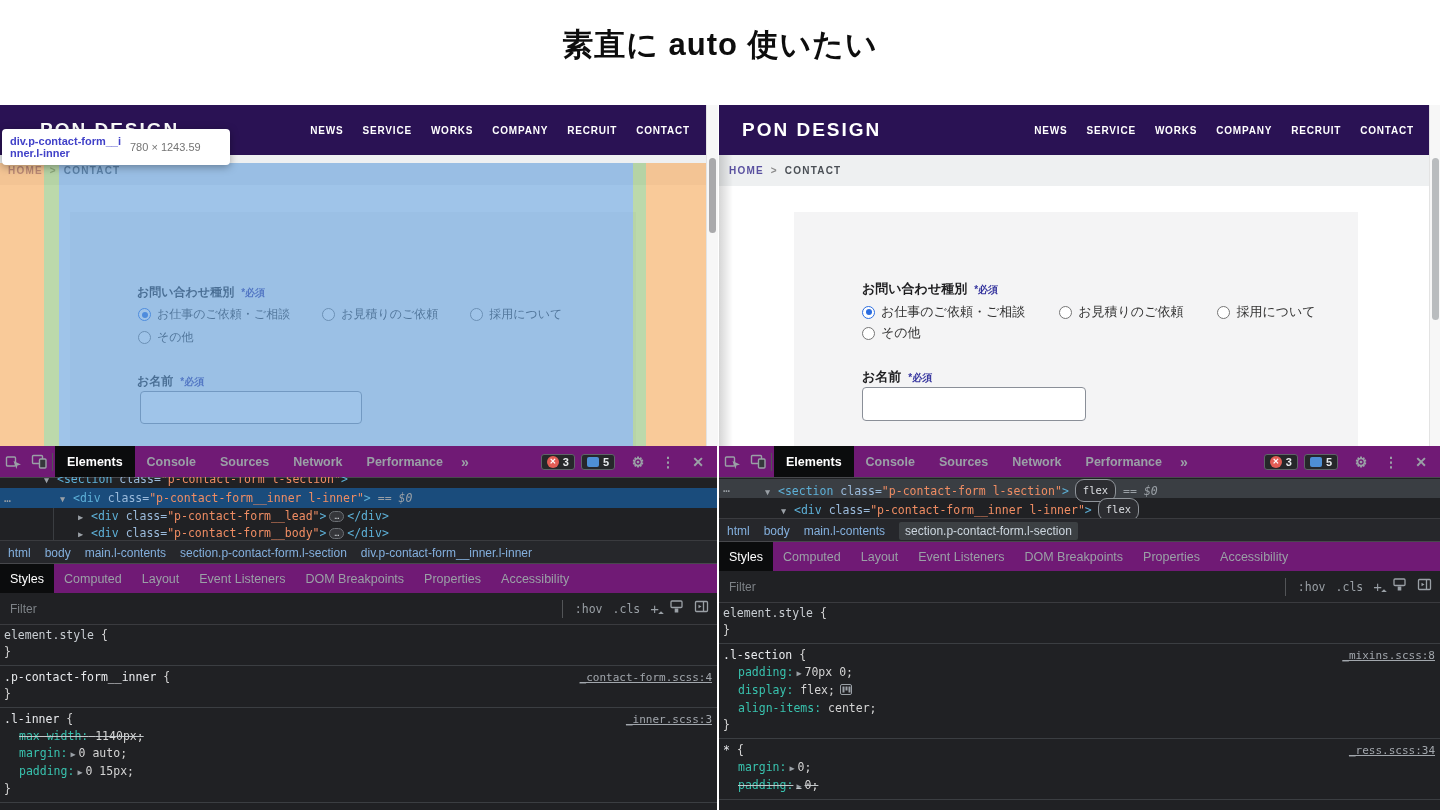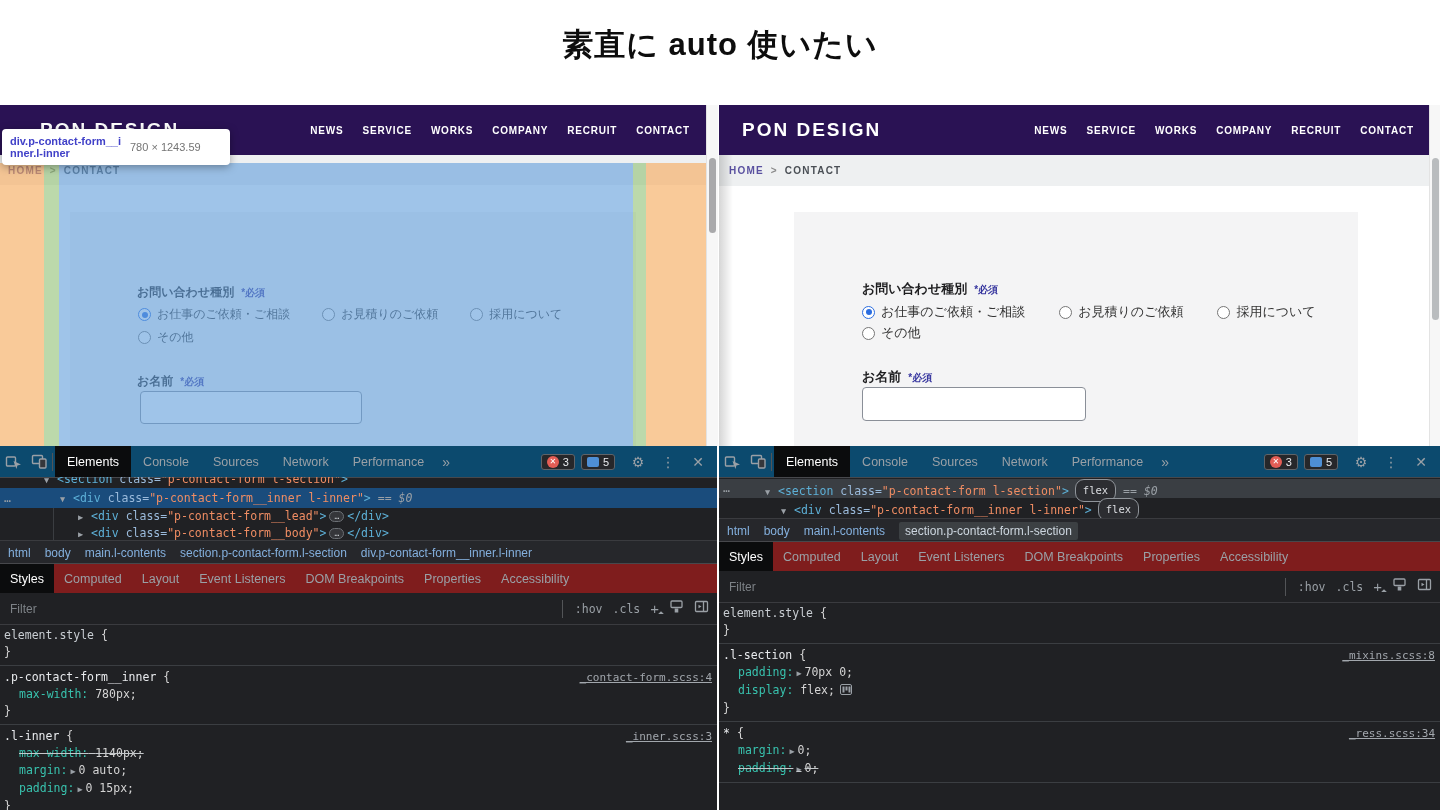--- a/index.html
+++ b/index.html
@@ -47,22 +47,22 @@
           box-shadow:0 2px 8px rgba(0,0,0,.35);z-index:9;display:flex;align-items:center;padding:2px 8px;box-sizing:border-box;}
   .el-tip .sel{width:112px;font-size:11px;font-weight:700;color:#4141c8;line-height:12px;word-break:break-all;}
   .el-tip .dims{margin-left:8px;font-size:11px;color:#747474;white-space:nowrap;}
 
   .win-shadow{position:absolute;top:155px;width:14px;height:291px;
               background:linear-gradient(to right,rgba(0,0,0,.16),rgba(0,0,0,0));pointer-events:none;}
 
   
   .dt{position:absolute;top:446px;height:364px;background:#202124;overflow:hidden;
       font-family:"Liberation Sans",sans-serif;}
-  .dt-toolbar{position:absolute;left:0;top:0;right:0;height:31px;background:#0c4a6e;border-bottom:1px solid #47484c;
-              display:flex;align-items:center;}
+  .dt-toolbar{position:absolute;left:0;top:0;right:0;height:31px;background:#701a75;border-bottom:1px solid #47484c;
+              display:flex;align-items:center;font-weight:bold;}
   .dt-icon{color:#9aa0a6;display:inline-flex;align-items:center;justify-content:center;width:26px;height:26px;cursor:pointer;flex:0 0 auto;}
   .dt-vsep{width:1px;height:18px;background:#525457;margin:0 2px 0 0;flex:0 0 auto;}
   .dt-tab{padding:0 12px;height:31px;display:flex;align-items:center;color:#9aa0a6;font-size:12.5px;cursor:pointer;white-space:nowrap;}
   .dt-tab.sel{background:#0b0c0d;color:#fff;}
   .more-tabs{color:#9aa0a6;font-size:14px;padding:0 6px;cursor:pointer;}
   .badge-group{display:flex;gap:6px;margin-left:auto;align-items:center;}
   .count-pill{display:flex;align-items:center;gap:4px;border:1px solid #5f6368;border-radius:3px;
               padding:1px 5px;color:#e8eaed;font-size:11px;background:#26272a;cursor:pointer;}
   .err-ico{width:12px;height:12px;border-radius:50%;background:#e35d55;color:#fff;font-size:8px;line-height:12px;text-align:center;display:inline-block;}
   .msg-ico{width:12px;height:10px;border-radius:2px;background:#4e8fd5;display:inline-block;}
@@ -89,21 +89,21 @@
               color:#dcdee2;font-size:10.5px;line-height:13px;padding:4px 7px;margin-left:6px;vertical-align:1px;cursor:pointer;}
   .guide{position:absolute;width:1px;background:#3a3d41;}
 
   
   .dt-crumbs{position:absolute;left:0;right:0;height:23px;background:#26272b;border-top:1px solid #3a3b3f;
              display:flex;align-items:center;gap:14px;padding-left:8px;font-size:12px;}
   .dt-crumbs span{color:#84b0de;cursor:pointer;white-space:nowrap;}
   .dt-crumbs .last-pill{background:#3c4043;color:#cdd6df;padding:2px 6px;border-radius:2px;}
 
   
-  .sb-tabs{position:absolute;left:0;right:0;height:29px;background:#7f1d1d;border-top:1px solid #47484c;
+  .sb-tabs{position:absolute;left:0;right:0;height:29px;background:#701a75;border-top:1px solid #47484c;
            border-bottom:1px solid #47484c;display:flex;align-items:center;}
   .sb-tab{padding:0 10px;height:29px;display:flex;align-items:center;color:#9aa0a6;font-size:12.5px;cursor:pointer;white-space:nowrap;}
   .sb-tab.sel{background:#0b0c0d;color:#fff;}
   .filter-row{position:absolute;left:0;right:0;height:31px;background:#202124;border-bottom:1px solid #3a3b3f;
               display:flex;align-items:center;padding:0 8px;}
   .filter-input{flex:1;background:transparent;border:none;outline:none;color:#dadce0;font-size:12px;
                 font-family:"Liberation Sans",sans-serif;}
   .filter-input::placeholder{color:#7d8287;}
   .f-ctrl{display:flex;align-items:center;gap:10px;color:#9aa0a6;}
   .f-ctrl .mono{font-family:"DejaVu Sans Mono","Liberation Mono",monospace;font-size:11.5px;cursor:pointer;}
@@ -282,21 +282,20 @@
       </div>
     </div>
 
     <div class="rules" style="top:178px;">
       <div class="rule">
         <div><span class="sel-es">element.style</span> <span class="brace">{</span></div>
         <div><span class="brace">}</span></div>
       </div>
       <div class="rule">
         <div><a class="srclink">_contact-form.scss:4</a><span class="sel-c">.p-contact-form__inner</span> <span class="brace">{</span></div>
-        <div class="pline"><span class="pname">max-width:</span> <span class="pval">780px;</span></div>
         <div><span class="brace">}</span></div>
       </div>
       <div class="rule">
         <div><a class="srclink">_inner.scss:3</a><span class="sel-c">.l-inner</span> <span class="brace">{</span></div>
         <div class="pline struck"><span class="pname">max-width:</span> <span class="pval">1140px;</span></div>
         <div class="pline"><span class="pname">margin:</span><span class="exp">▶</span><span class="pval">0 auto;</span></div>
         <div class="pline"><span class="pname">padding:</span><span class="exp">▶</span><span class="pval">0 15px;</span></div>
         <div><span class="brace">}</span></div>
       </div>
     </div>
@@ -440,20 +439,21 @@
       </div>
       <div class="rule">
         <div><a class="srclink">_mixins.scss:8</a><span class="sel-c">.l-section</span> <span class="brace">{</span></div>
         <div class="pline"><span class="pname">padding:</span><span class="exp">▶</span><span class="pval">70px 0;</span></div>
         <div class="pline"><span class="pname">display:</span> <span class="pval">flex;</span><span class="flexicon"><svg width="12" height="11" viewBox="0 0 12 11">
                 <rect x="0.5" y="0.5" width="11" height="10" rx="1.5" fill="none" stroke="#9aa0a6"></rect>
                 <rect x="2.5" y="2.5" width="2" height="6" fill="#9aa0a6"></rect>
                 <rect x="5.5" y="2.5" width="2" height="4" fill="#9aa0a6"></rect>
                 <rect x="8.5" y="2.5" width="2" height="6" fill="#9aa0a6"></rect>
               </svg></span></div>
+        <div class="pline"><span class="pname">align-items:</span> <span class="pval">center;</span></div>
         <div><span class="brace">}</span></div>
       </div>
       <div class="rule">
         <div><a class="srclink">_ress.scss:34</a><span class="sel-c">*</span> <span class="brace">{</span></div>
         <div class="pline"><span class="pname">margin:</span><span class="exp">▶</span><span class="pval">0;</span></div>
         <div class="pline struck"><span class="pname">padding:</span><span class="exp">▶</span><span class="pval">0;</span></div>
 
       </div>
     </div>
   </div>

